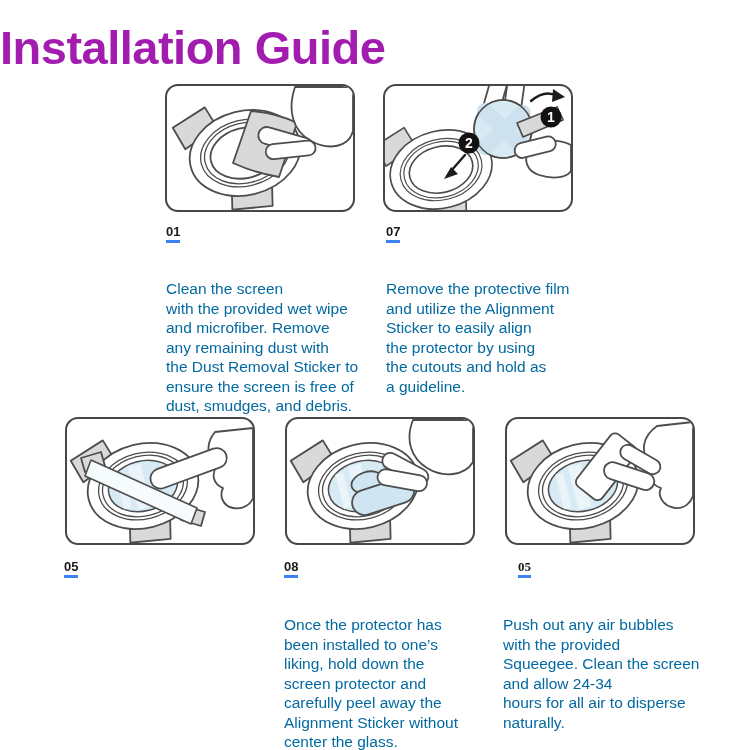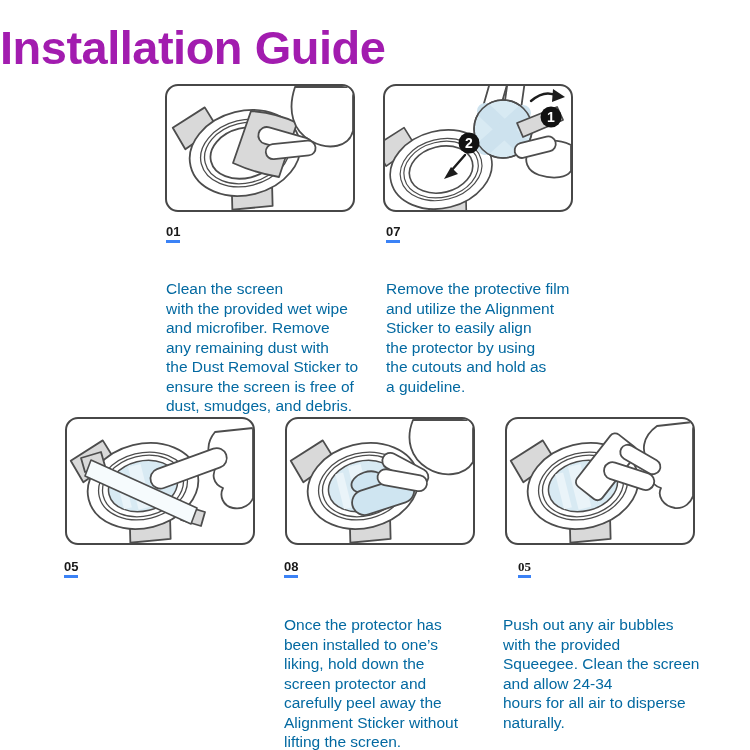--- a/index.html
+++ b/index.html
@@ -217,21 +217,21 @@
 Sticker to easily align
 the protector by using
 the cutouts and hold as
 a guideline.</div>
   <div class="desc" id="desc-4">Once the protector has
 been installed to one’s
 liking, hold down the
 screen protector and
 carefully peel away the
 Alignment Sticker without
-lifting the screen.</div>
+center the glass.</div>
   <div class="desc" id="desc-5">Push out any air bubbles
 with the provided
 Squeegee. Clean the screen
 and allow 24-34
 hours for all air to disperse
 naturally.</div>
 
 </div>
 
 </body></html>

